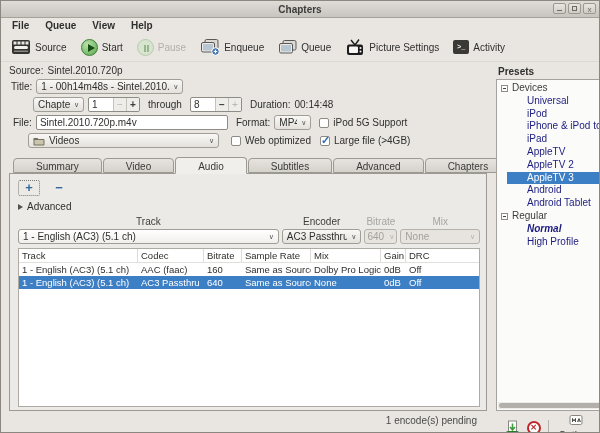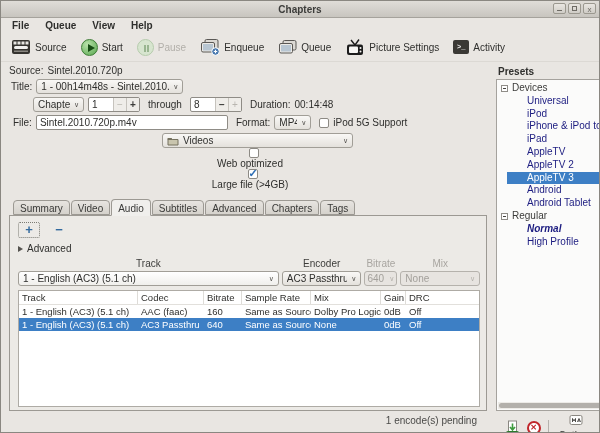--- a/index.html
+++ b/index.html
@@ -62,26 +62,26 @@
 
   .cb { width:10px; height:10px; background:#fff; border:1px solid #8d8a84; border-radius:2px; position:relative; flex:0 0 auto; }
   .cb.checked::after { content:"✓"; position:absolute; left:0px; top:-3px; color:#2f6fb5; font-weight:bold; font-size:11px; }
 
   
   .row-source { margin-top:3px; }
   .row-title { margin-top:3px; }
   .row-chapters { margin-top:3px; }
   .row-dest { margin-top:7px; }
   .row-file { margin-top:3px; }
-  .row-folder { margin-top:3px;flex-direction:column; }
+  .row-folder { margin-top:3px; }
   .underline { text-decoration:underline; }
 
   
   .tabs { margin-top:8px; display:flex; align-items:flex-end; padding-left:4px; height:17px; }
-  .tab { padding:2px 6px 2px; background:linear-gradient(#e7e4e0,#d5d2cc); border:1px solid #9c9993; border-radius:4px 4px 0 0; margin-right:1px; height:15px; line-height:11px; color:#3a3a38;margin-top:40px; }
+  .tab { padding:2px 22px 2px; background:linear-gradient(#e7e4e0,#d5d2cc); border:1px solid #9c9993; border-radius:4px 4px 0 0; margin-right:1px; height:15px; line-height:11px; color:#3a3a38;margin-top:40px; }
   .tab.active { background:#f0efec; height:17px; line-height:13px; border-bottom:1px solid #f0efec; margin-bottom:-1px; z-index:2; position:relative; }
 
   .panel { border:1px solid #9c9993; background:#eceae6; flex:1 1 auto; min-height:0; display:flex; flex-direction:column; padding:5px 6px 3px 8px; position:relative; z-index:1; }
 
   .audio-toolbar { display:flex; gap:8px; align-items:center; height:17px; }
   .mini-btn { width:22px; height:16px; display:flex; align-items:center; justify-content:center; color:#336a9e; font-size:13px; font-weight:bold; border-radius:2px; }
   .mini-btn.focused { outline:1px dotted #7a7a72; outline-offset:-1px; }
 
   .adv-row { margin-top:4px; display:flex; align-items:center; gap:4px; height:13px; }
   .expander-tri { width:0; height:0; border-left:5px solid #55534f; border-top:3.5px solid transparent; border-bottom:3.5px solid transparent; }

